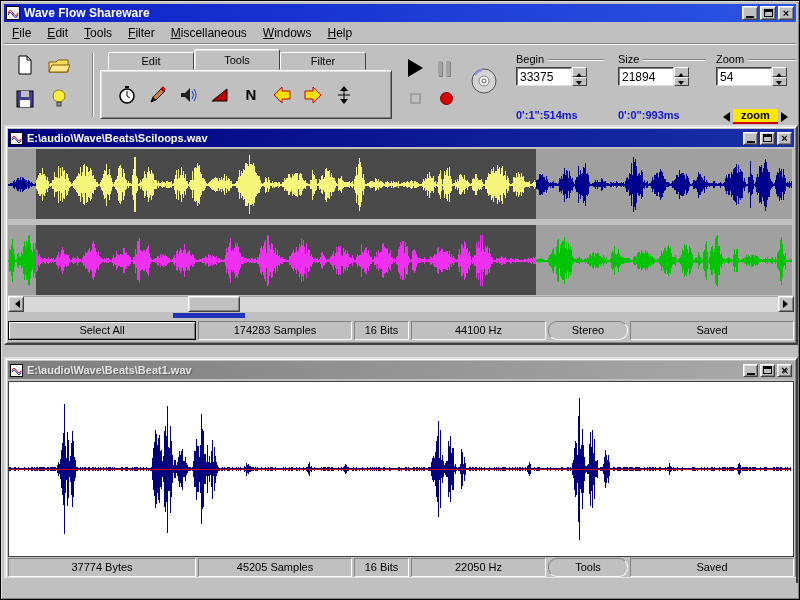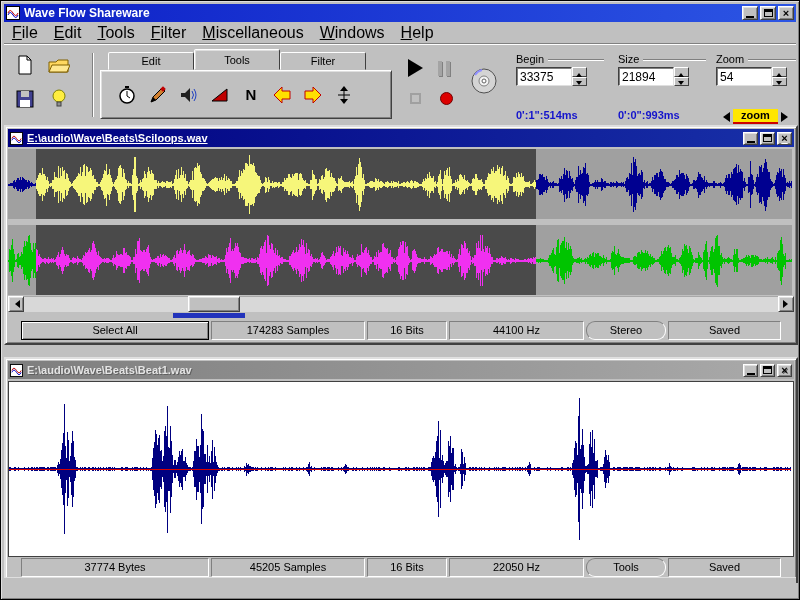--- a/index.html
+++ b/index.html
@@ -15,21 +15,21 @@
     color:#fff;font-size:12px;font-weight:bold;padding:0 2px;}
   .titlebar .ttl{flex:1;white-space:nowrap;overflow:hidden;}
   .winbtns{display:flex;gap:2px;}
   .winbtn{width:16px;height:14px;display:flex;align-items:center;justify-content:center;
     font-size:11px;font-weight:bold;color:#000;line-height:1;}
   .glyph-min{width:8px;height:2px;background:#000;margin-top:7px;}
   .glyph-max{width:9px;height:8px;border:1px solid #000;box-shadow:inset 0 2px 0 #000;}
 
   
   .menubar{position:absolute;left:3px;top:22px;right:3px;height:21px;display:flex;align-items:center;
-    font-size:16px;color:#000;border-bottom:1px solid #808080;box-shadow:0 1px 0 #fff;}
+    font-size:12px;color:#000;border-bottom:1px solid #808080;box-shadow:0 1px 0 #fff;}
   .menu-item{display:inline-block;padding:2px 8px;}
   .menu-item::first-letter{text-decoration:underline;}
 
   
   .toolbar{position:absolute;left:3px;top:44px;right:3px;height:80px;background:#c0c0c0;}
   .fbtn{position:absolute;width:26px;height:24px;display:flex;align-items:center;justify-content:center;}
   .vsep{position:absolute;top:8px;bottom:8px;width:2px;border-left:1px solid #808080;border-right:1px solid #fff;}
 
   .tabctrl{position:absolute;left:96px;top:4px;width:292px;height:70px;}
   .tabs{display:flex;padding-left:8px;position:relative;z-index:2;}
@@ -69,40 +69,40 @@
 
   
   .child{position:absolute;left:3px;width:794px;background:#c0c0c0;
     border:2px solid;border-color:#dfdfdf #404040 #404040 #dfdfdf;
     box-shadow:inset 1px 1px 0 #fff,inset -1px -1px 0 #808080;}
   #w1{top:124px;height:220px;}
   #w2{top:356px;height:226px;}
   .ctitle{height:18px;margin:2px;display:flex;align-items:center;gap:4px;padding:0 2px;
     font-size:11px;font-weight:bold;}
   .ctitle .ttl{flex:1;white-space:nowrap;overflow:hidden;}
-  #w1 .ctitle{background:linear-gradient(90deg,#000080,#1830a8);color:#fff;text-decoration:underline;}
+  #w1 .ctitle{background:linear-gradient(90deg,#000080,#1830a8);color:#fff;}
   #w2 .ctitle{background:linear-gradient(90deg,#7e7e7e,#aaaaaa);color:#e4e4e4;text-shadow:1px 1px 0 #606060;}
   .cbtn{width:15px;height:13px;}
   .wavebox{margin:0 2px;position:relative;font-size:0;line-height:0;}
   #wave2{border:1px solid #404040;background:#fff;}
 
   .hscroll{height:16px;margin:1px 2px 0;position:relative;background:#d8d8d8;
     box-shadow:inset 0 1px 0 #a8a8a8;}
   .sbbtn{position:absolute;top:0;width:16px;height:16px;display:flex;align-items:center;justify-content:center;}
   .sbbtn.left{left:0;} .sbbtn.right{right:0;}
   .sb-tri-l{width:0;height:0;border:4px solid transparent;border-right:5px solid #000;margin-right:2px;}
   .sb-tri-r{width:0;height:0;border:4px solid transparent;border-left:5px solid #000;margin-left:2px;}
   .thumb{position:absolute;left:180px;top:0;width:52px;height:16px;}
   .indrow{height:7px;margin:1px 2px 0;position:relative;}
   .indicator{position:absolute;left:165px;width:72px;height:5px;background:#2233bb;}
 
-  .statusbar{display:flex;gap:2px;margin:1px 15px 2px;align-items:flex-end;}
+  .statusbar{display:flex;gap:2px;margin:1px 2px 2px;align-items:flex-end;}
   .scell{height:19px;line-height:17px;text-align:center;font-size:11px;background:#c0c0c0;
     border:1px solid;border-color:#808080 #fff #fff #808080;white-space:nowrap;overflow:hidden;}
-  .sc1{width:188px;} .sc2{width:154px;} .sc3{width:80px;} .sc4{width:135px;} .sc5{width:80px;border-radius:9px;} .sc6{flex:1;}
+  .sc1{width:188px;} .sc2{width:154px;} .sc3{width:55px;} .sc4{width:135px;} .sc5{width:80px;border-radius:9px;} .sc6{flex:1;}
   .scell.btnlike{border:1px solid #000;box-shadow:inset 1px 1px 0 #fff,inset -1px -1px 0 #808080;}
 
   .bottom-strip{position:absolute;left:3px;right:3px;top:576px;height:21px;background:#c0c0c0;
     border-top:1px solid #dfdfdf;}
 </style>
 </head>
 <body>
 
 <div class="screen">
 

